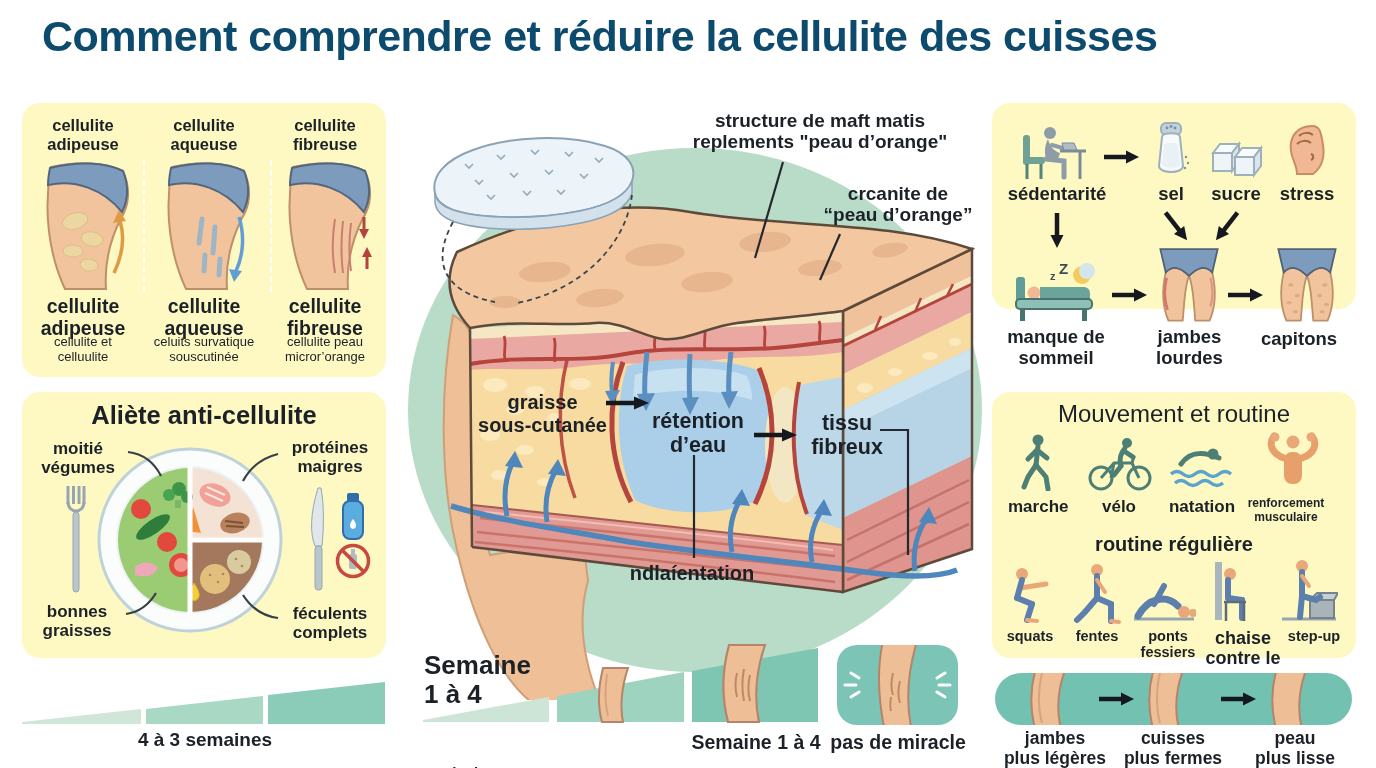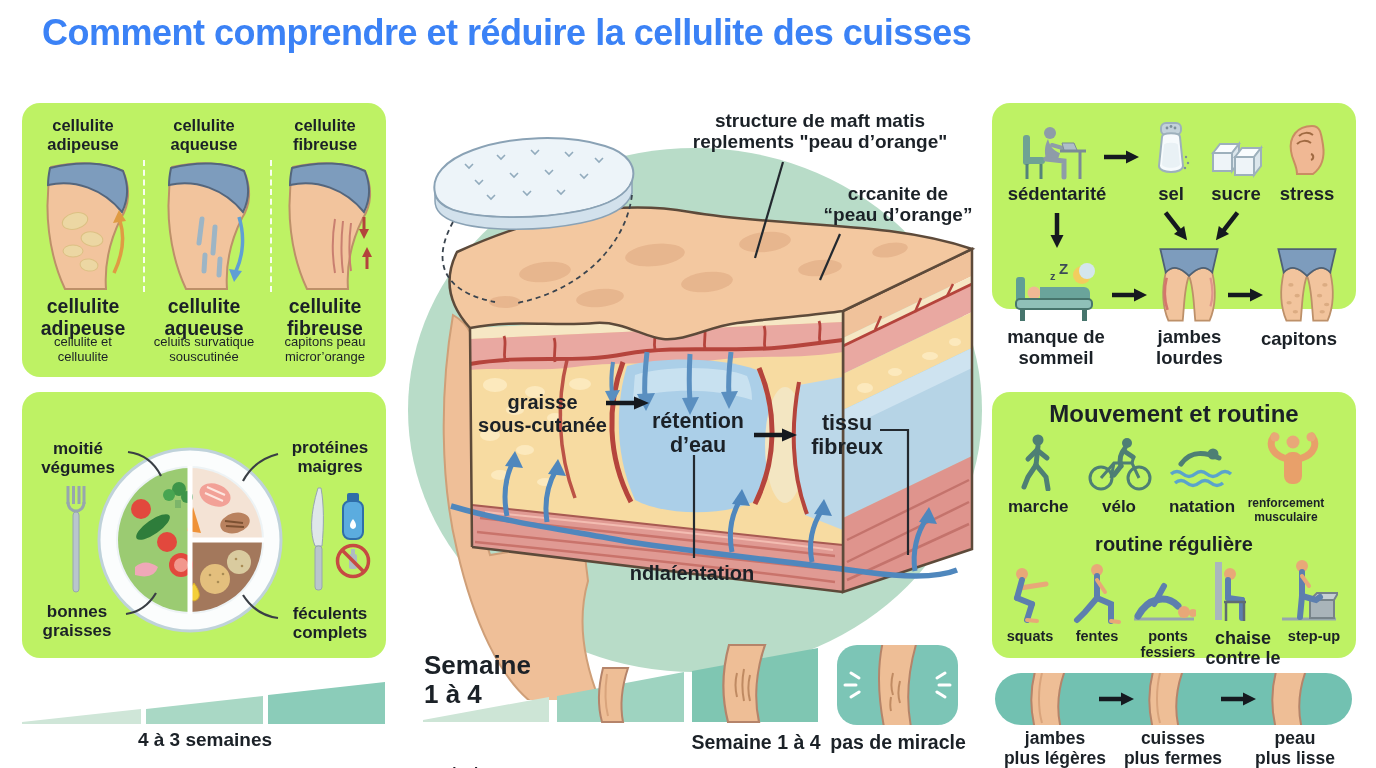--- a/index.html
+++ b/index.html
@@ -1,30 +1,30 @@
 <!DOCTYPE html>
 <html lang="fr"><head>
 <meta charset="utf-8">
 <style>
   html,body{margin:0;padding:0;background:#fff;}
   .stage{position:relative;width:1376px;height:768px;background:#fff;overflow:hidden;
          font-family:"Liberation Sans",sans-serif;color:#1b2127;}
-  .panel{position:absolute;background:#bef264;border-radius:18px;}
+  .panel{position:absolute;background:#fef9c3;border-radius:18px;}
   .lbl{position:absolute;font-weight:700;text-align:center;white-space:pre-line;
        line-height:1.13;color:#1b2127;}
   .abs{position:absolute;}
   .dashsep{position:absolute;border-left:2px dashed rgba(255,255,255,.9);}
   svg{display:block;}
 </style>
 </head>
 <body>
 
 <div class="stage">
 
-  <div class="abs" style="left:42px;top:12px;width:1310px;font-size:36px;font-weight:800;letter-spacing:-0.5px;color:#3b82f6;">Comment comprendre et réduire la cellulite des cuisses</div>
+  <div class="abs" style="left:42px;top:12px;width:1310px;font-size:43px;font-weight:800;letter-spacing:-0.5px;color:#0c4a6e;">Comment comprendre et réduire la cellulite des cuisses</div>
 
   <div class="panel" style="left:22px;top:103px;width:364px;height:274px;">
 
     <div class="lbl" style="left:3px;top:13px;width:116px;font-size:16.5px;">cellulite
 adipeuse</div>
     <svg class="abs" style="left:13px;top:56px" width="96" height="132" viewBox="0 0 96 132">
       <path d="M16,8 C42,2 70,3 88,12 C96,30 94,47 86,59 C76,79 69,101 71,130 L30,130 C14,96 8,52 16,8 Z" fill="#f2c49d" stroke="#bd9069" stroke-width="2"></path>
       <ellipse cx="40" cy="62" rx="13" ry="8" fill="#ecd7a3" stroke="#dcc083" transform="rotate(-15 40 62)"></ellipse>
       <ellipse cx="57" cy="80" rx="11" ry="7" fill="#ecd7a3" stroke="#dcc083" transform="rotate(10 57 80)"></ellipse>
       <ellipse cx="38" cy="92" rx="10" ry="6" fill="#ecd7a3" stroke="#dcc083"></ellipse>
@@ -69,28 +69,29 @@
       <path d="M15,9 C42,2 70,3 88,12 C94,27 93,41 87,53 C68,30 40,20 13,26 C13,20 14,14 15,9 Z" fill="#7d9cbd" stroke="#54667d" stroke-width="2"></path>
       <g stroke="#b3433c" stroke-width="3" fill="none">
         <path d="M87,58 L87,72"></path>
           <path d="M90,110 L90,96"></path>
       </g>
       <path d="M82,70 L87,80 L92,70 Z" fill="#b3433c"></path>
       <path d="M85,98 L90,88 L95,98 Z" fill="#b3433c"></path>
     </svg>
     <div class="lbl" style="left:245px;top:192px;width:116px;font-size:19.5px;">cellulite
 fibreuse</div>
-    <div class="lbl" style="left:243px;top:232px;width:120px;font-size:13px;font-weight:500;">capitons peau
+    <div class="lbl" style="left:243px;top:232px;width:120px;font-size:13px;font-weight:500;">cellulite peau
 micror’orange</div>
 
     <div class="dashsep" style="left:121px;top:57px;height:132px;"></div>
     <div class="dashsep" style="left:248px;top:57px;height:132px;"></div>
   </div>
 
   <div class="panel" style="left:22px;top:392px;width:364px;height:266px;">
+    <div class="lbl" style="left:0;top:9px;width:364px;font-size:25.5px;font-weight:800;">Aliète anti-cellulite</div>
 
     <svg class="abs" style="left:75px;top:55px" width="186" height="186" viewBox="0 0 186 186">
       <circle cx="93" cy="93" r="91" fill="#fbfdfd" stroke="#bfd2da" stroke-width="3"></circle>
       <circle cx="93" cy="93" r="74" fill="#edf3f5"></circle>
       <path d="M93,21 A72,72 0 0 0 93,165 Z" fill="#9bcb72"></path>
       <path d="M93,21 A72,72 0 0 1 165,93 L93,93 Z" fill="#f4e3d5"></path>
       <path d="M165,93 A72,72 0 0 1 93,165 L93,93 Z" fill="#a3785c"></path>
       <circle cx="82" cy="42" r="7" fill="#3e9549"></circle>
         <circle cx="72" cy="48" r="6" fill="#47a551"></circle>
         <circle cx="90" cy="50" r="6" fill="#3e9549"></circle>
@@ -437,21 +438,21 @@
           <ellipse cx="52" cy="56" rx="3" ry="2"></ellipse>
           <ellipse cx="60" cy="66" rx="3" ry="2"></ellipse>
         <ellipse cx="25" cy="74" rx="3" ry="2"></ellipse>
           <ellipse cx="55" cy="74" rx="3" ry="2"></ellipse>
       </g>
     </svg>
     <div class="lbl" style="left:257px;top:226px;width:100px;font-size:18.5px;">capitons</div>
   </div>
 
   <div class="panel" style="left:992px;top:392px;width:364px;height:266px;">
-    <div class="lbl" style="left:0;top:8px;width:364px;font-size:24px;font-weight:700;">Mouvement et routine</div>
+    <div class="lbl" style="left:0;top:8px;width:364px;font-size:24px;font-weight:400;">Mouvement et routine</div>
 
     <svg class="abs" style="left:24px;top:41px" width="44" height="58" viewBox="0 0 44 58">
       <circle cx="22" cy="7" r="5.5" fill="#4e7f74"></circle>
       <g stroke="#4e7f74" stroke-width="5" stroke-linecap="round" fill="none">
         <path d="M22,13 L20,32"></path>
           <path d="M21,17 L31,25"></path>
           <path d="M21,17 L12,26"></path>
         <path d="M20,32 L30,44 L32,56"></path>
           <path d="M20,32 L12,44 L8,54"></path>
       </g>

